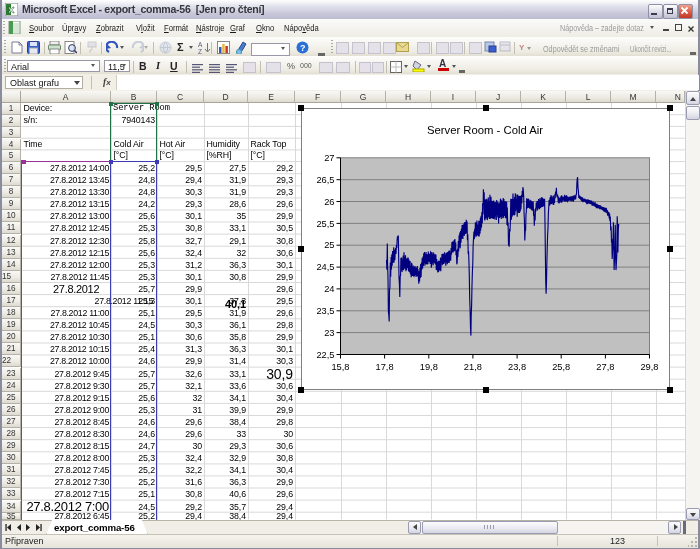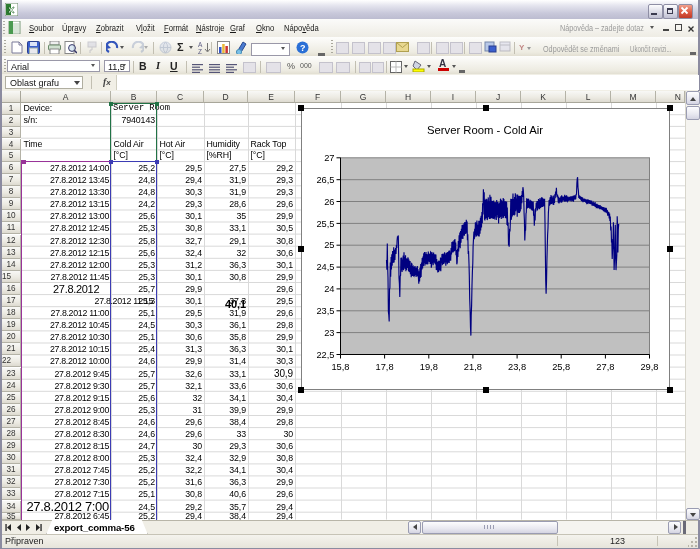--- a/index.html
+++ b/index.html
@@ -10,20 +10,21 @@
 <div style="position:absolute;left:0;top:0;width:700px;height:19px;background:linear-gradient(#ffffff,#e4e4ee 30%,#c8c8da 70%,#bcbcd0);border-bottom:1px solid #9c9cb0;"></div>
     <div style="position:absolute;left:0;top:0;width:2px;height:549px;background:#8b8ba0;"></div>
     <div style="position:absolute;left:698px;top:0;width:2px;height:549px;background:#8b8ba0;"></div>
     <div style="position:absolute;left:0;top:547px;width:700px;height:2px;background:#8b8ba0;"></div>
     <svg style="position:absolute;left:5px;top:3px" width="13" height="13">
       <rect x="0" y="0" width="13" height="13" fill="#fff" stroke="#6a8a6a"></rect>
       <rect x="1" y="1" width="5" height="11" fill="#2e7d32"></rect>
       <path d="M3 4 L9 10 M9 4 L3 10" stroke="#1b5e20" stroke-width="1.6"></path>
       <path d="M4 4.5 L8.5 9.5 M8.5 4.5 L4 9.5" stroke="#e8f5e9" stroke-width="1.1"></path>
     </svg>
+    <div style="position:absolute;left:22px;top:3px;font-size:10.6px;font-weight:bold;color:#36363e;letter-spacing:-0.3px;">Microsoft Excel - export_comma-56 &nbsp;[Jen pro čtení]</div>
     <div style="position:absolute;left:648px;top:4px;width:13px;height:13px;border-radius:2px;border:1px solid #8f8fa5;background:linear-gradient(#fdfdfe,#d8d8e4 60%,#c0c0d2);">
       <div style="position:absolute;left:2px;top:8px;width:6px;height:2px;background:#3c3c50"></div>
     </div>
     <div style="position:absolute;left:663px;top:4px;width:13px;height:13px;border-radius:2px;border:1px solid #8f8fa5;background:linear-gradient(#fdfdfe,#d8d8e4 60%,#c0c0d2);">
       <div style="position:absolute;left:2.5px;top:2.5px;width:6px;height:6px;border:1px solid #3c3c50;border-top-width:2px;box-sizing:border-box"></div>
     </div>
     <div style="position:absolute;left:678px;top:4px;width:13px;height:13px;border-radius:2px;border:1px solid #8f8fa5;background:linear-gradient(#f0a08c,#dd5942 55%,#c03a28);">
       <svg width="11" height="11" style="position:absolute;left:0;top:0">
         <path d="M2.5 2.5 L8.5 8.5 M8.5 2.5 L2.5 8.5" stroke="#fff" stroke-width="1.8"></path>
       </svg>
@@ -404,21 +405,21 @@
     <div style="position:absolute;left:248px;top:343.4px;width:47px;height:12.1px;font-size:8.8px;color:#000;text-align:right;padding-right:2px;line-height:12.1px;box-sizing:border-box;overflow:hidden;letter-spacing:-0.1px;">30,1</div>
     <div style="position:absolute;left:21px;top:355.4px;width:90px;height:12.1px;font-size:8.8px;color:#000;text-align:right;padding-right:2px;line-height:12.1px;box-sizing:border-box;overflow:hidden;letter-spacing:-0.3px;">27.8.2012 10:00</div>
     <div style="position:absolute;left:111px;top:355.4px;width:46px;height:12.1px;font-size:8.8px;color:#000;text-align:right;padding-right:2px;line-height:12.1px;box-sizing:border-box;overflow:hidden;letter-spacing:-0.1px;">24,6</div>
     <div style="position:absolute;left:157px;top:355.4px;width:47px;height:12.1px;font-size:8.8px;color:#000;text-align:right;padding-right:2px;line-height:12.1px;box-sizing:border-box;overflow:hidden;letter-spacing:-0.1px;">29,9</div>
     <div style="position:absolute;left:204px;top:355.4px;width:44px;height:12.1px;font-size:8.8px;color:#000;text-align:right;padding-right:2px;line-height:12.1px;box-sizing:border-box;overflow:hidden;letter-spacing:-0.1px;">31,4</div>
     <div style="position:absolute;left:248px;top:355.4px;width:47px;height:12.1px;font-size:8.8px;color:#000;text-align:right;padding-right:2px;line-height:12.1px;box-sizing:border-box;overflow:hidden;letter-spacing:-0.1px;">30,3</div>
     <div style="position:absolute;left:21px;top:367.5px;width:90px;height:12.1px;font-size:8.8px;color:#000;text-align:right;padding-right:2px;line-height:12.1px;box-sizing:border-box;overflow:hidden;letter-spacing:-0.3px;">27.8.2012 9:45</div>
     <div style="position:absolute;left:111px;top:367.5px;width:46px;height:12.1px;font-size:8.8px;color:#000;text-align:right;padding-right:2px;line-height:12.1px;box-sizing:border-box;overflow:hidden;letter-spacing:-0.1px;">25,7</div>
     <div style="position:absolute;left:157px;top:367.5px;width:47px;height:12.1px;font-size:8.8px;color:#000;text-align:right;padding-right:2px;line-height:12.1px;box-sizing:border-box;overflow:hidden;letter-spacing:-0.1px;">32,6</div>
     <div style="position:absolute;left:204px;top:367.5px;width:44px;height:12.1px;font-size:8.8px;color:#000;text-align:right;padding-right:2px;line-height:12.1px;box-sizing:border-box;overflow:hidden;letter-spacing:-0.1px;">33,1</div>
-    <div style="position:absolute;left:248px;top:367.5px;width:47px;height:21px;font-size:10px;color:#000;text-align:right;padding-right:2px;line-height:12.1px;box-sizing:border-box;overflow:hidden;letter-spacing:-0.1px;">30,9</div>
+    <div style="position:absolute;left:248px;top:367.5px;width:47px;height:21px;font-size:14px;color:#000;text-align:right;padding-right:2px;line-height:12.1px;box-sizing:border-box;overflow:hidden;letter-spacing:-0.1px;">30,9</div>
     <div style="position:absolute;left:21px;top:379.6px;width:90px;height:12.1px;font-size:8.8px;color:#000;text-align:right;padding-right:2px;line-height:12.1px;box-sizing:border-box;overflow:hidden;letter-spacing:-0.3px;">27.8.2012 9:30</div>
     <div style="position:absolute;left:111px;top:379.6px;width:46px;height:12.1px;font-size:8.8px;color:#000;text-align:right;padding-right:2px;line-height:12.1px;box-sizing:border-box;overflow:hidden;letter-spacing:-0.1px;">25,7</div>
     <div style="position:absolute;left:157px;top:379.6px;width:47px;height:12.1px;font-size:8.8px;color:#000;text-align:right;padding-right:2px;line-height:12.1px;box-sizing:border-box;overflow:hidden;letter-spacing:-0.1px;">32,1</div>
     <div style="position:absolute;left:204px;top:379.6px;width:44px;height:12.1px;font-size:8.8px;color:#000;text-align:right;padding-right:2px;line-height:12.1px;box-sizing:border-box;overflow:hidden;letter-spacing:-0.1px;">33,6</div>
     <div style="position:absolute;left:248px;top:379.6px;width:47px;height:12.1px;font-size:8.8px;color:#000;text-align:right;padding-right:2px;line-height:12.1px;box-sizing:border-box;overflow:hidden;letter-spacing:-0.1px;">30,6</div>
     <div style="position:absolute;left:21px;top:391.7px;width:90px;height:12.1px;font-size:8.8px;color:#000;text-align:right;padding-right:2px;line-height:12.1px;box-sizing:border-box;overflow:hidden;letter-spacing:-0.3px;">27.8.2012 9:15</div>
     <div style="position:absolute;left:111px;top:391.7px;width:46px;height:12.1px;font-size:8.8px;color:#000;text-align:right;padding-right:2px;line-height:12.1px;box-sizing:border-box;overflow:hidden;letter-spacing:-0.1px;">25,6</div>
     <div style="position:absolute;left:157px;top:391.7px;width:47px;height:12.1px;font-size:8.8px;color:#000;text-align:right;padding-right:2px;line-height:12.1px;box-sizing:border-box;overflow:hidden;letter-spacing:-0.1px;">32</div>
     <div style="position:absolute;left:204px;top:391.7px;width:44px;height:12.1px;font-size:8.8px;color:#000;text-align:right;padding-right:2px;line-height:12.1px;box-sizing:border-box;overflow:hidden;letter-spacing:-0.1px;">34,1</div>
     <div style="position:absolute;left:248px;top:391.7px;width:47px;height:12.1px;font-size:8.8px;color:#000;text-align:right;padding-right:2px;line-height:12.1px;box-sizing:border-box;overflow:hidden;letter-spacing:-0.1px;">30,4</div>

